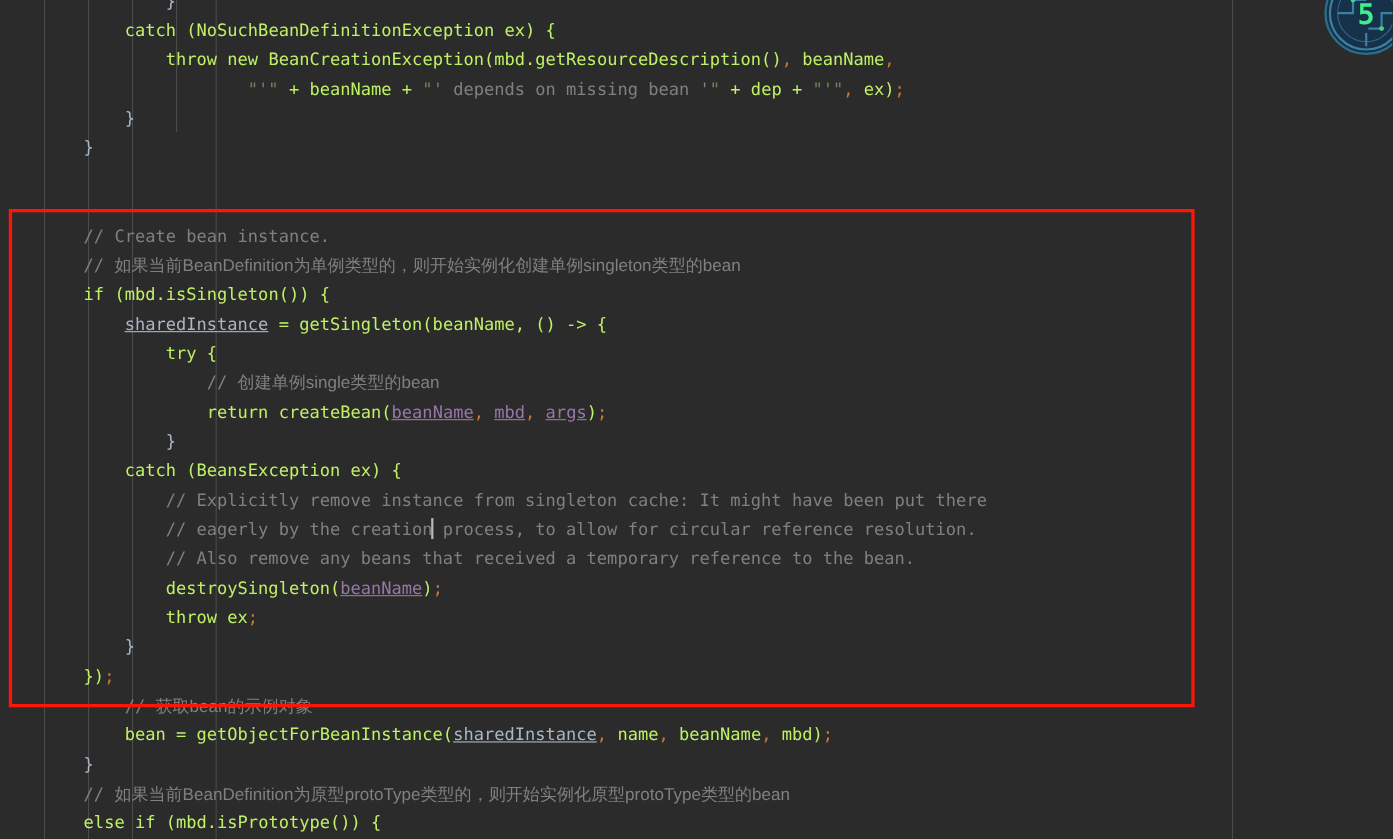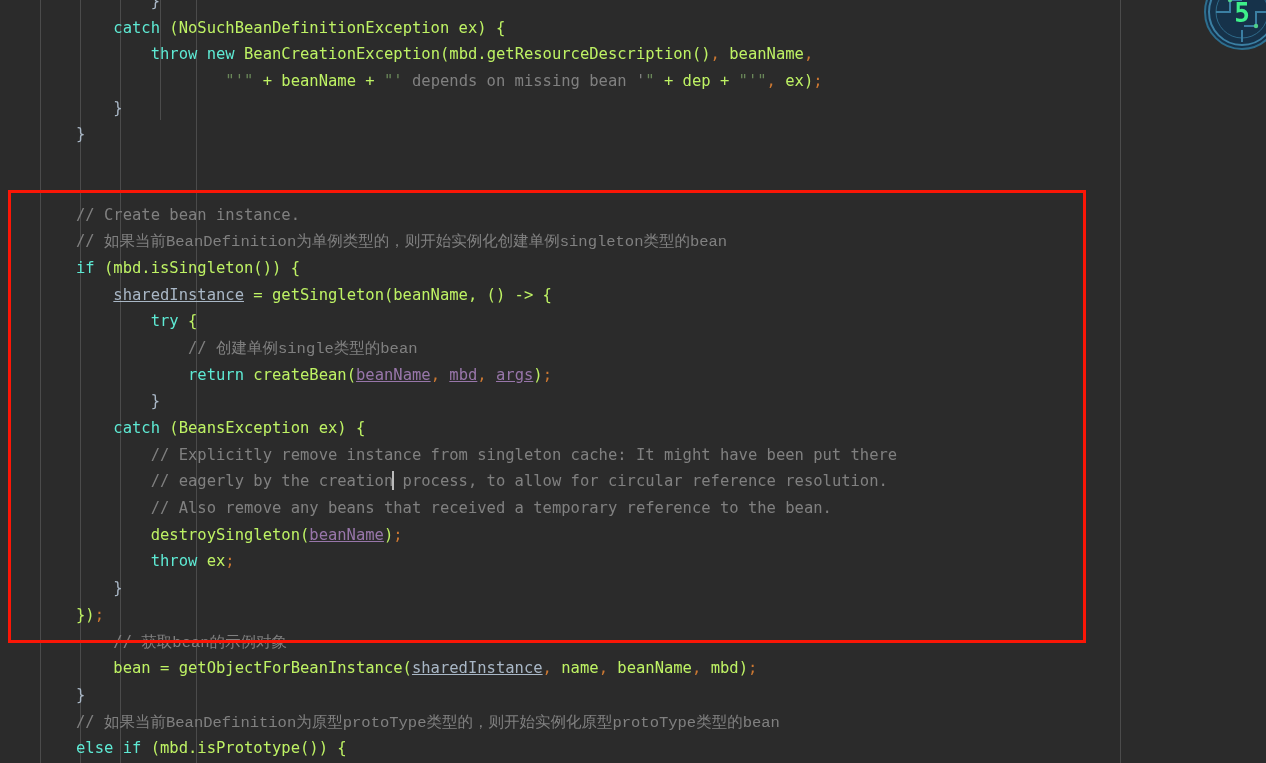--- a/index.html
+++ b/index.html
@@ -42,29 +42,29 @@
   }
   .line.current-line::before {
     content: "";
     position: absolute;
     left: 0; right: 0; top: 0; bottom: 0;
     background: #323232;
     z-index: -1;
   }
 
   
-  .kw   { color: #5eead4; }        
+  .kw   { color: #bef264; }        
   .plain{ color: #bef264; }        
   .cmt  { color: #808080; }        
   .str  { color: #6a8759; }
   .fld  { color: #9876aa; text-decoration: underline; }   
   .localv { color: #a9b7c6; text-decoration: underline; } 
   .brace{ color: #a9b7c6; }
   .semi { color: #cc7832; }
-  .cjk  { font-family: Liberation Mono, monospace; }
+  .cjk  { font-family: Liberation Sans, sans-serif; }
 
   
   .caret {
     display: inline-block;
     width: 0;
     border-left: 2px solid #bbbbbb;
     height: 19px;
     vertical-align: -4px;
     margin: 0 -1px;
   }

